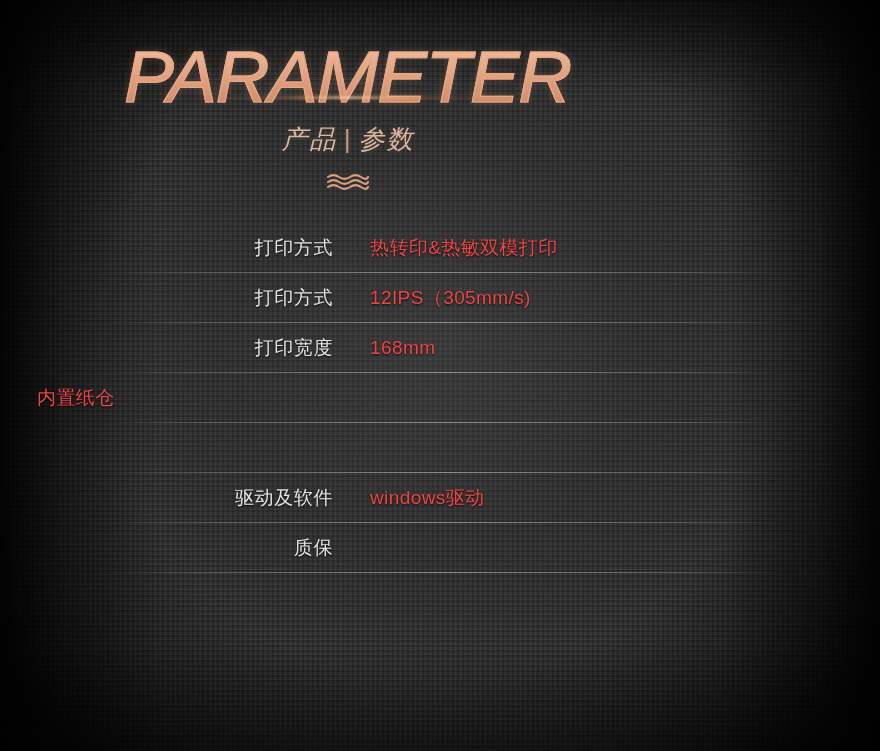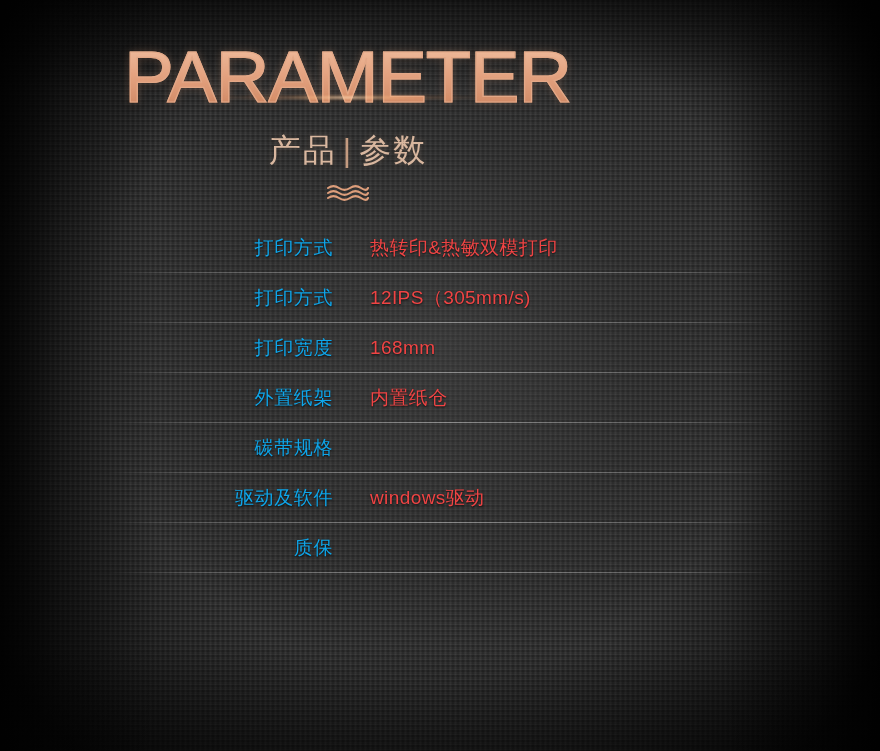--- a/index.html
+++ b/index.html
@@ -51,20 +51,21 @@
                               rgba(0,0,0,0) 86%, rgba(0,0,0,.45) 100%);
     pointer-events:none;
   }
 
   .content{position:absolute;inset:0;z-index:5;}
 
   
   .header{
     position:absolute;top:0;left:0;width:696px;
     text-align:center;
+    font-style:italic;
   }
   .title-wrap{
     position:relative;
     margin-top:44px;
     height:68px;
   }
   .title{
     position:relative;
     display:inline-block;
     font-family:"Liberation Sans","DejaVu Sans",sans-serif;
@@ -88,22 +89,22 @@
     transform:translateX(-50%);
     background:radial-gradient(ellipse 50% 50% at 50% 50%,
         rgba(255,232,205,.95) 0%,
         rgba(255,196,140,.55) 22%,
         rgba(230,150,100,.18) 52%,
         rgba(0,0,0,0) 100%);
     filter:blur(1.2px);
     pointer-events:none;
   }
   .subtitle{
-    margin-top:21px;
-    font-size:32px;
+    margin-top:10px;
+    font-size:26px;
     line-height:34px;
     color:#d9b79f;
     letter-spacing:2px;
     font-weight:300;
     text-shadow:0 0 6px rgba(200,150,115,.22);
   }
   .sub-bar{
     display:inline-block;
     color:#c49b80;
     margin:0 6px;
@@ -128,21 +129,21 @@
     height:50px;
     display:flex;
     align-items:center;
   }
   .spec-label{
     width:333px;
     text-align:right;
     padding-right:0;
     box-sizing:border-box;
     font-size:19px;
-    color:#0ea5e9;
+    color:#e5e5e5;
     letter-spacing:.6px;
     white-space:nowrap;
     text-shadow:0 1px 2px rgba(0,0,0,.75);
   }
   .spec-value{
     margin-left:37px;
     font-size:19px;
     color:#ef4444;
     letter-spacing:.4px;
     white-space:nowrap;
@@ -223,26 +224,24 @@
         <div class="spec-value">12IPS（305mm/s)</div>
       </div>
 
       <div class="spec-row">
         <div class="spec-label">打印宽度</div>
         <div class="spec-value">168mm</div>
       </div>
 
 
       <div class="spec-row">
-        <div class="spec-label">外置纸架</div>
         <div class="spec-value">内置纸仓</div>
       </div>
 
       <div class="spec-row">
-        <div class="spec-label">碳带规格</div>
       </div>
 
       <div class="spec-row">
         <div class="spec-label">驱动及软件</div>
         <div class="spec-value">windows驱动</div>
       </div>
 
       <div class="spec-row">
         <div class="spec-label">质保</div>
       </div>

